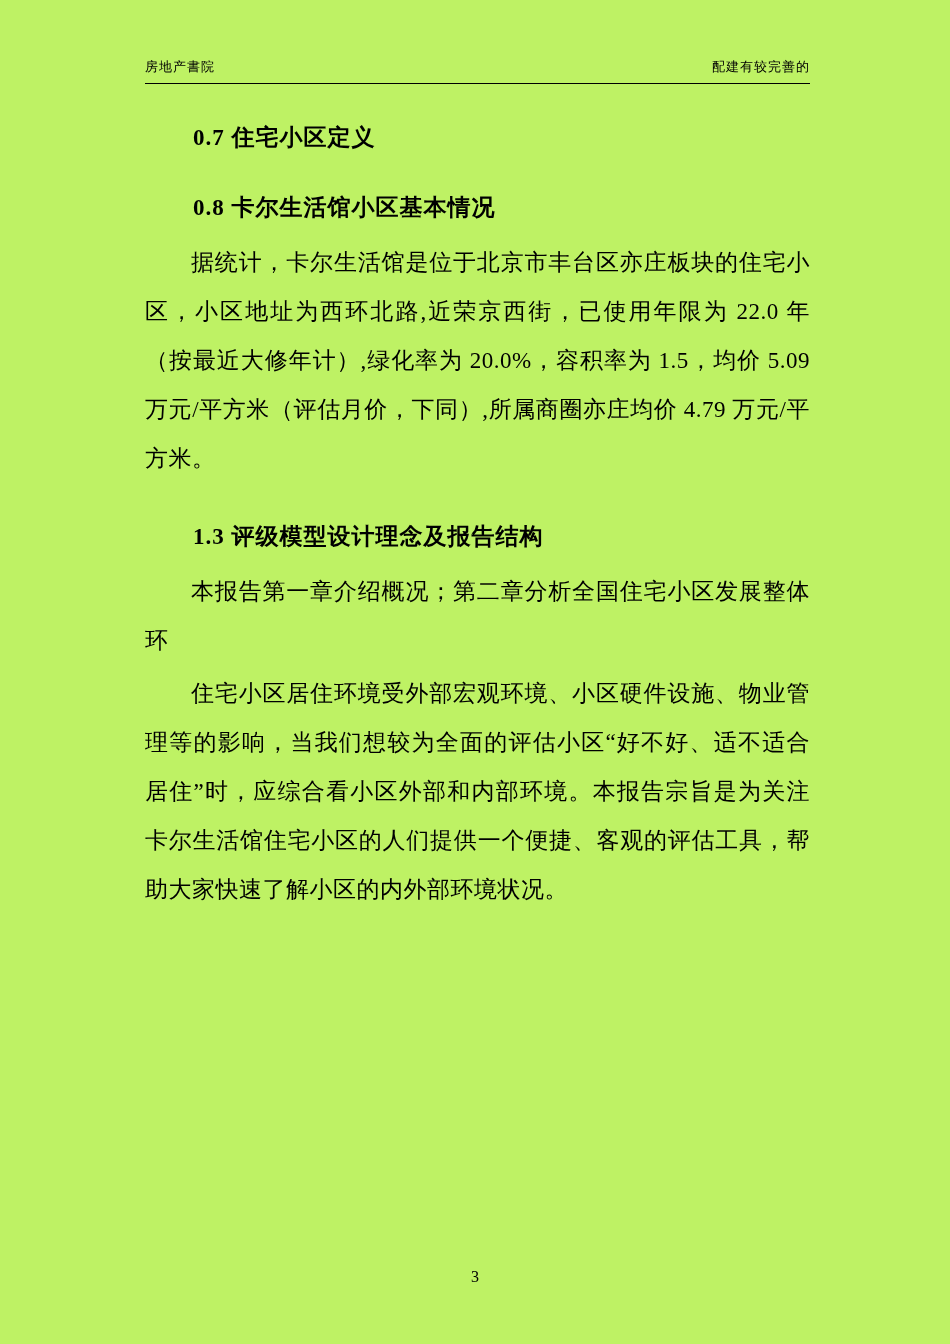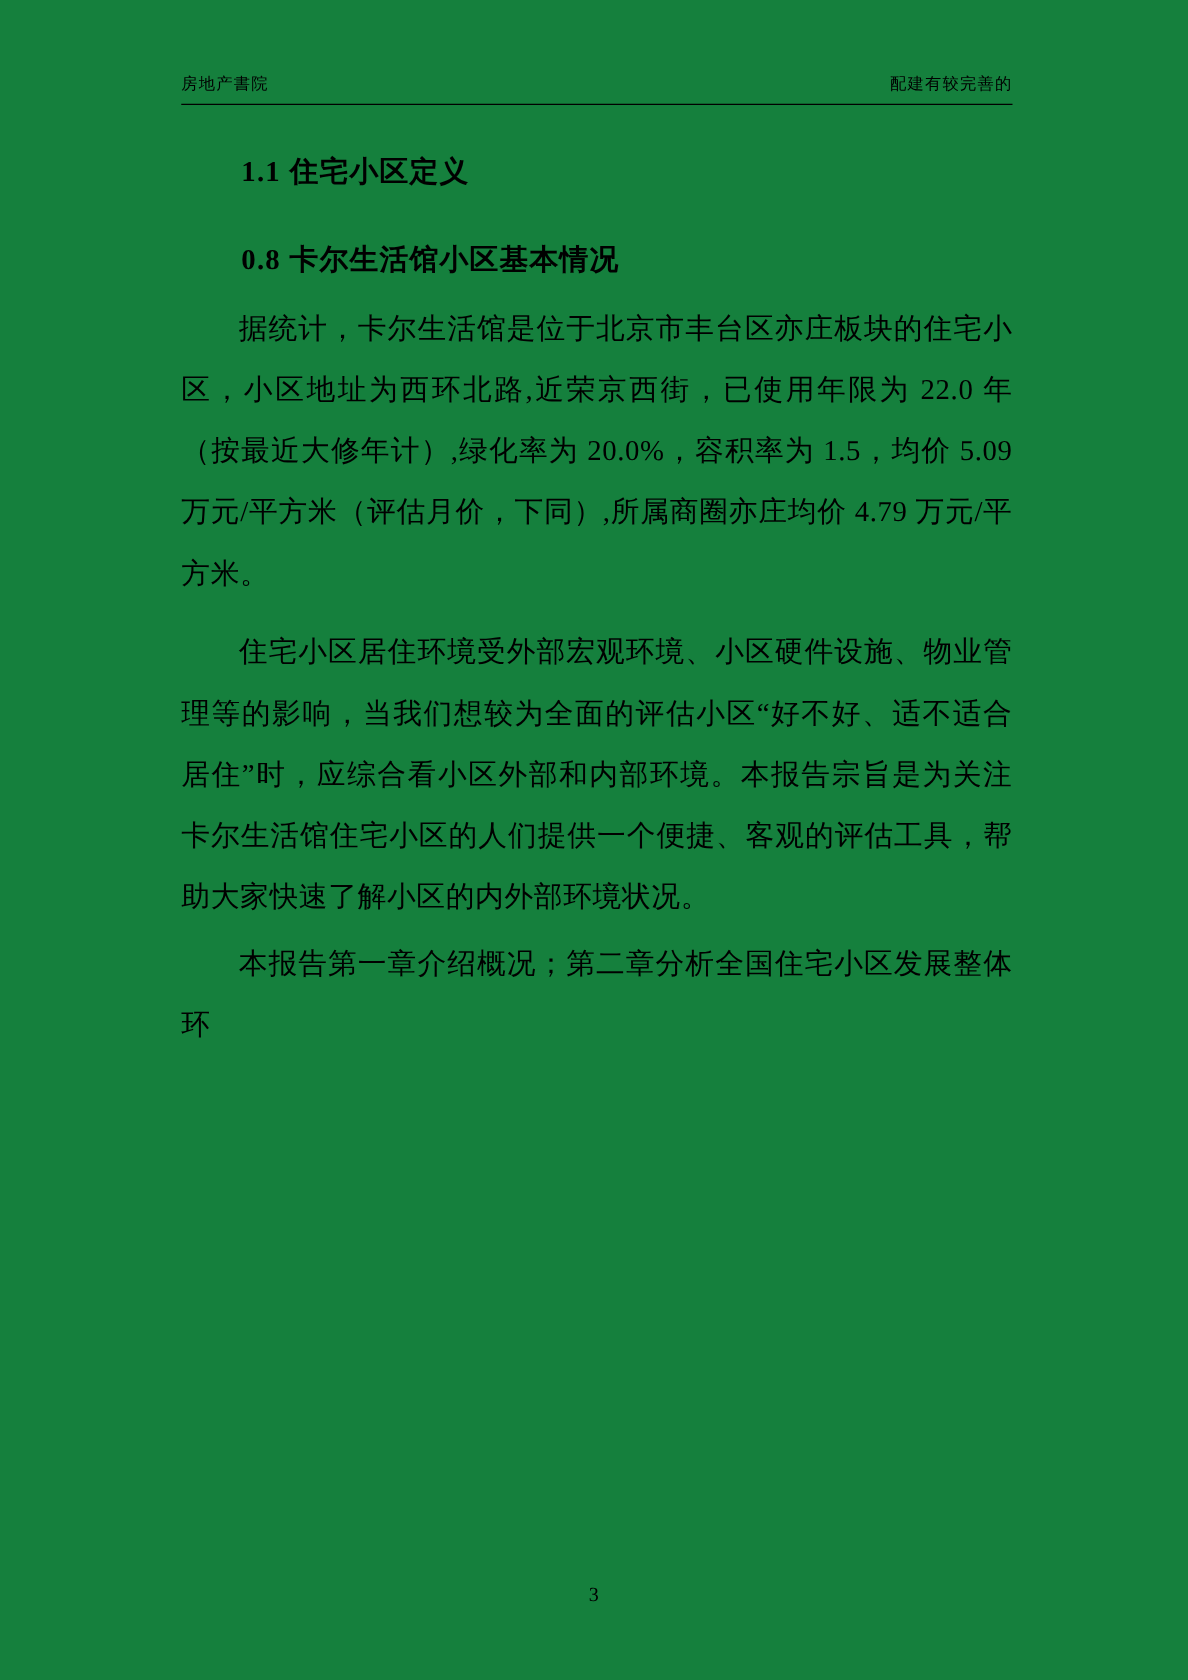--- a/index.html
+++ b/index.html
@@ -9,21 +9,21 @@
     background: #ffffff;
     color: #000000;
     font-family: "Liberation Serif", "DejaVu Serif", serif;
   }
   .page {
     position: relative;
     width: 950px;
     height: 1344px;
     padding: 58px 140px 0 145px;
     overflow: hidden;
-    background: #15803d;
+    background: #bef264;
   }
   .page-header {
     display: flex;
     justify-content: space-between;
     align-items: flex-end;
     font-family: "Liberation Sans", "DejaVu Sans", sans-serif;
     font-size: 13px;
     letter-spacing: 1px;
     padding-bottom: 7px;
     border-bottom: 1px solid #000000;
@@ -69,28 +69,29 @@
 
 <div class="page">
 
   <header class="page-header">
     <span>房地产書院</span>
     <span>配建有较完善的</span>
   </header>
 
 
   <section>
-    <h2 class="sec-heading">1.1 住宅小区定义</h2>
+    <h2 class="sec-heading">0.7 住宅小区定义</h2>
   </section>
 
   <section>
     <h2 class="sec-heading">0.8 卡尔生活馆小区基本情况</h2>
     <p class="body-para">据统计，卡尔生活馆是位于北京市丰台区亦庄板块的住宅小区，小区地址为西环北路,近荣京西街，已使用年限为 22.0 年（按最近大修年计）,绿化率为 20.0%，容积率为 1.5，均价 5.09 万元/平方米（评估月价，下同）,所属商圈亦庄均价 4.79 万元/平方米。</p>
   </section>
 
   <section>
+    <h2 class="sec-heading">1.3 评级模型设计理念及报告结构</h2>
+    <p class="body-para">本报告第一章介绍概况；第二章分析全国住宅小区发展整体环</p>
     <p class="body-para">住宅小区居住环境受外部宏观环境、小区硬件设施、物业管理等的影响，当我们想较为全面的评估小区“好不好、适不适合居住”时，应综合看小区外部和内部环境。本报告宗旨是为关注卡尔生活馆住宅小区的人们提供一个便捷、客观的评估工具，帮助大家快速了解小区的内外部环境状况。</p>
-    <p class="body-para">本报告第一章介绍概况；第二章分析全国住宅小区发展整体环</p>
   </section>
 
   <div class="page-number">3</div>
 
 </div>
 
 </body></html>

